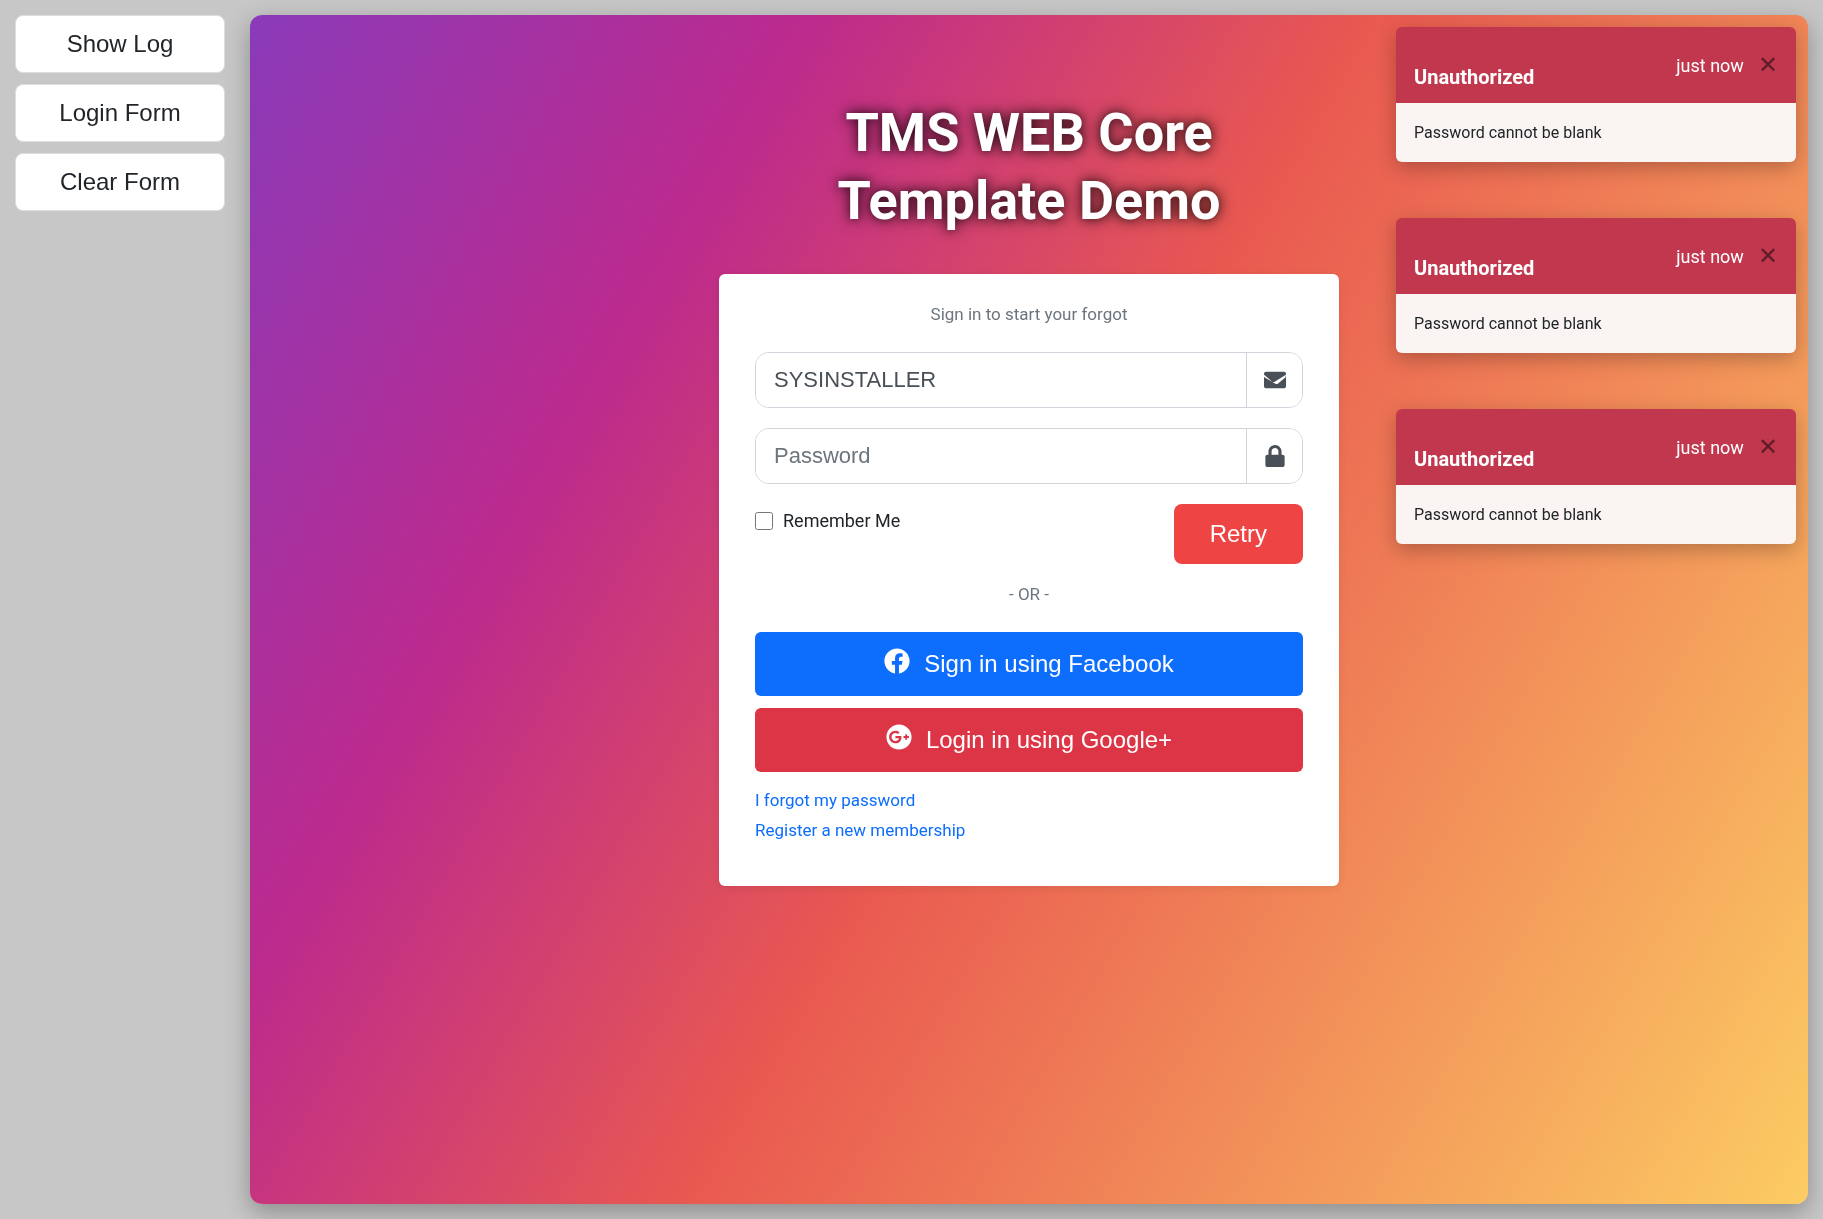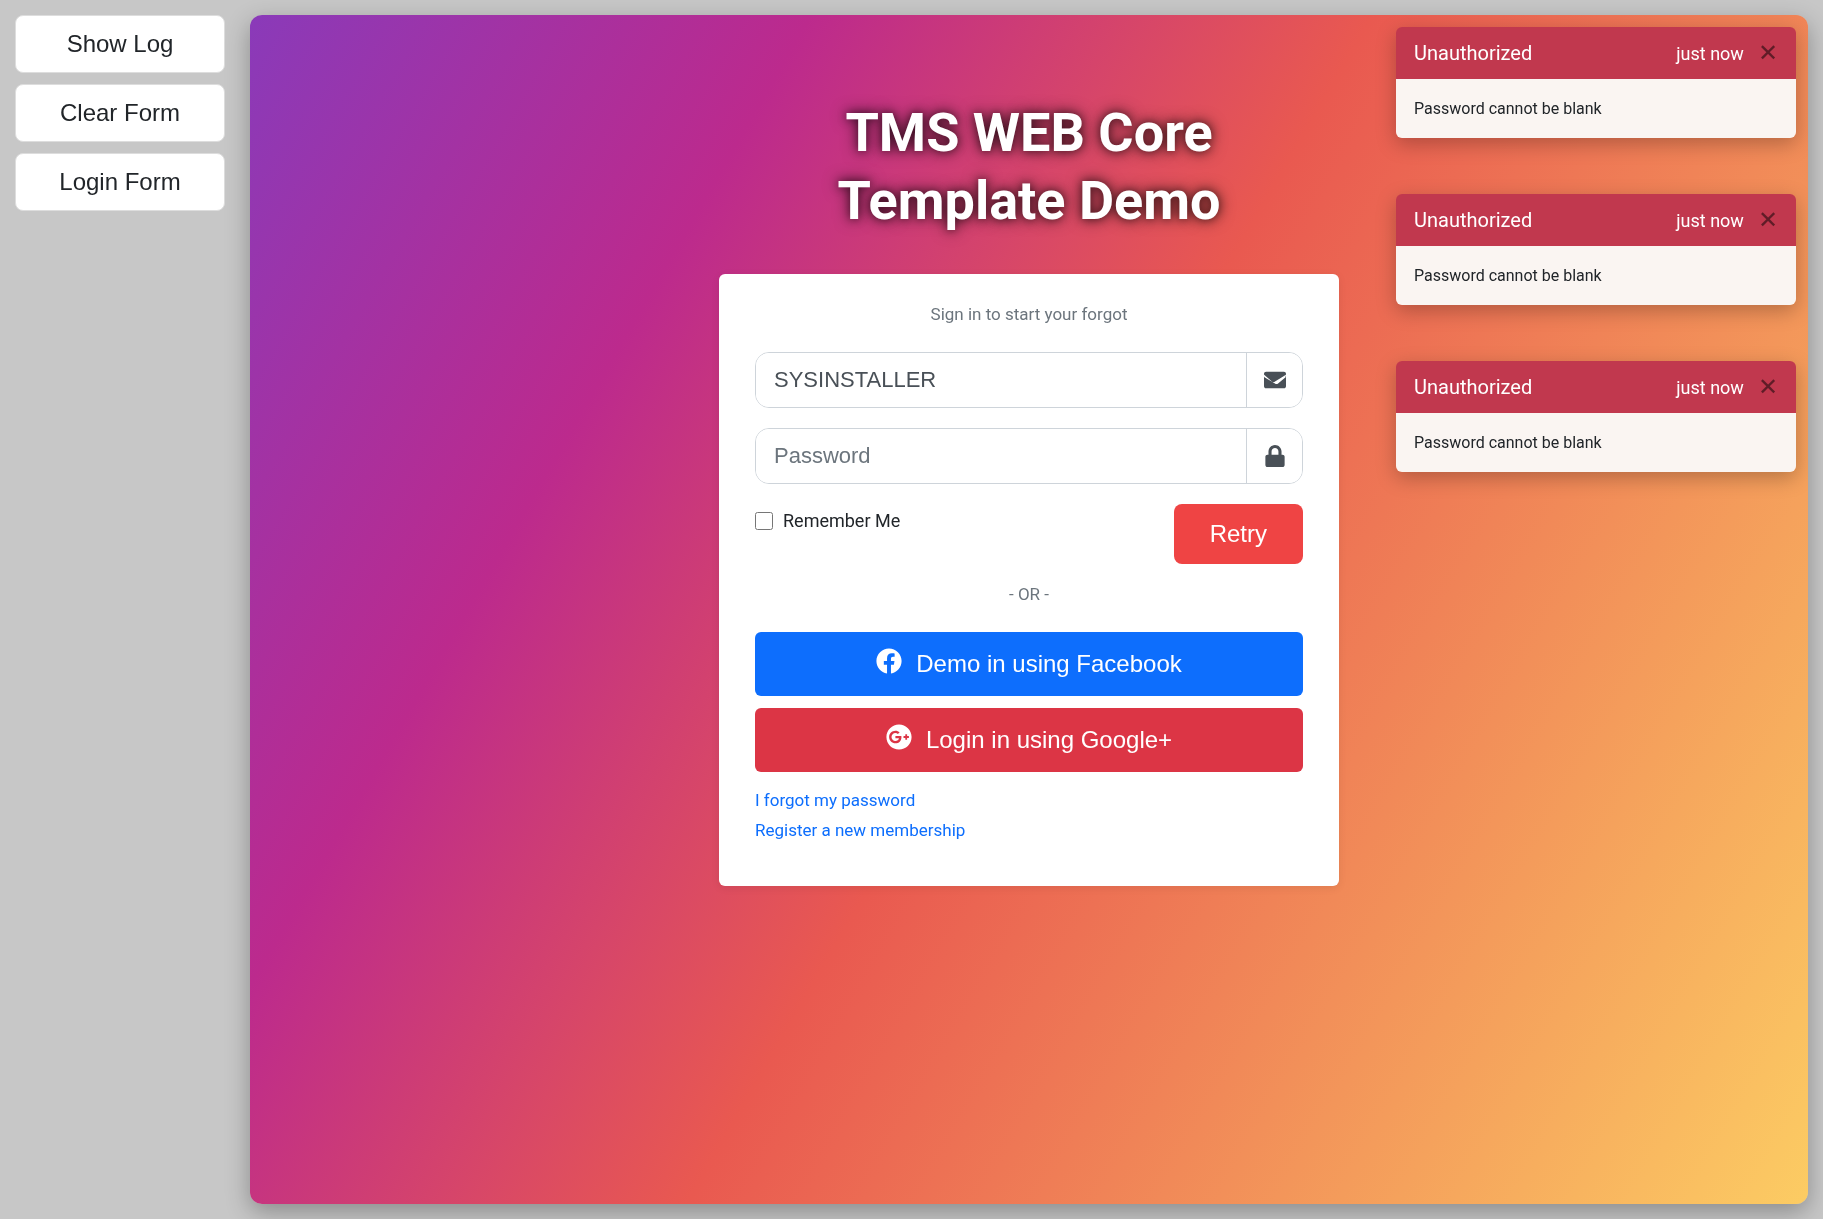--- a/index.html
+++ b/index.html
@@ -164,42 +164,42 @@
   box-shadow: 0 6px 20px rgba(0,0,0,0.25);
 }
 .toast-head {
   background: #c1384e;
   color: #fff;
   display: flex;
   align-items: center;
   padding: 14px 18px;
   font-size: 20px;
 }
-.toast-head .ttitle { font-weight: 400; flex: 1; }
+.toast-head .ttitle { font-weight: 700; flex: 1; margin-top: 24px; }
 .toast-head .ttime { font-size: 18px; margin-right: 14px; }
 .toast-head .tclose {
   cursor: pointer;
   font-size: 24px;
   color: rgba(0,0,0,0.5);
   line-height: 1;
 }
 .toast-body {
   background: #faf5f2;
   color: #212529;
   padding: 20px 18px;
   font-size: 16px;
 }
 </style>
 </head>
 <body>
 
 <div class="sidebar-buttons">
   <button class="sidebar-btn">Show Log</button>
+  <button class="sidebar-btn">Login Form</button>
   <button class="sidebar-btn">Clear Form</button>
-  <button class="sidebar-btn">Login Form</button>
 </div>
 
 <div class="main-panel">
   <div class="title">
     <span>TMS WEB Core</span><br>
     <span>Template Demo</span>
   </div>
 
   <div class="login-card">
     <div class="signin-msg">Sign in to start your forgot</div>
@@ -231,21 +231,21 @@
     </div>
 
     <div class="or">- OR -</div>
 
     <button class="social-btn fb">
       <span>
         <svg viewBox="0 0 512 512">
             <path d="M504 256C504 119 393 8 256 8S8 119 8 256c0 123.8 90.7 226.4 209.3 245V327.7h-63V256h63v-54.6c0-62.2 37-96.5 93.7-96.5 27.1 0 55.5 4.8 55.5 4.8v61h-31.3c-30.8 0-40.4 19.1-40.4 38.7V256h68.8l-11 71.7h-57.8V501C413.3 482.4 504 379.8 504 256z"></path>
           </svg>
       </span>
-      <span>Demo in using Facebook</span>
+      <span>Sign in using Facebook</span>
     </button>
 
     <button class="social-btn gp">
       <span>
         <svg viewBox="0 0 512 512">
             <path d="M256 8C119 8 8 119 8 256s111 248 248 248 248-111 248-248S393 8 256 8zm-70.7 372c-68.8 0-124-55.5-124-124s55.2-124 124-124c31.3 0 60.1 11 83 32.3l-33.6 32.6c-13.2-12.9-31.3-19.1-49.4-19.1-42.9 0-77.2 35.5-77.2 78.1s34.2 78.1 77.2 78.1c32.6 0 64.9-19.1 70.1-53.3h-70.1v-42.6h116.9c1.3 6.8 1.9 13.6 1.9 20.7 0 70.8-47.5 121.2-118.8 121.2zm230.4-106.7v35.5h-35.5v-35.5h-35.5v-35.5h35.5v-35.5h35.5v35.5h35.2v35.5h-35.2z"></path>
           </svg>
       </span>
       <span>Login in using Google+</span>
     </button>

